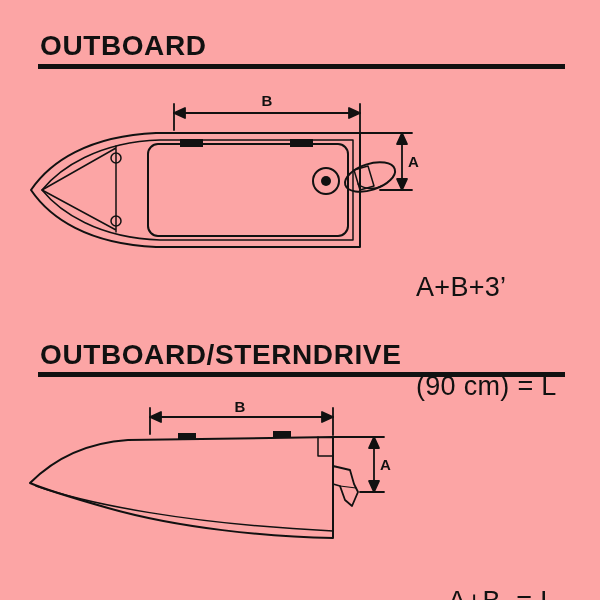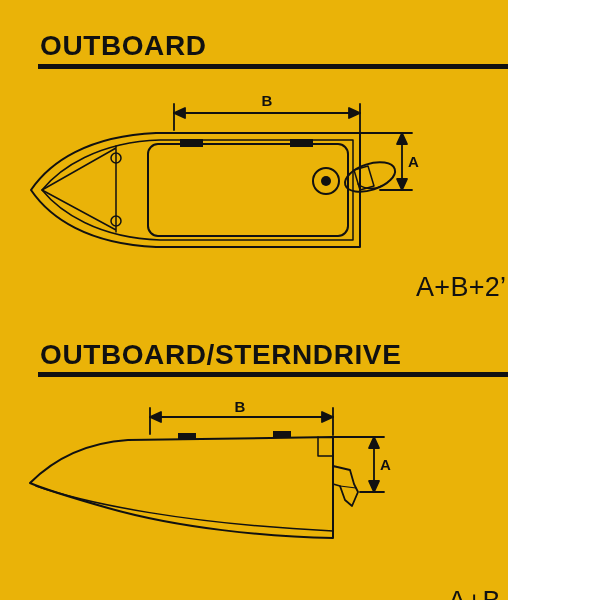--- a/index.html
+++ b/index.html
@@ -2,21 +2,21 @@
 <html><head>
 <meta charset="utf-8">
 <style>
   * { margin:0; padding:0; box-sizing:border-box; }
   html,body { background:#ffffff; }
   body {
     width:600px; height:600px;
     font-family:"Liberation Sans", sans-serif;
     color:#111;
   }
-  .page { position:relative; width:508px; height:600px; background:#eab308; overflow:hidden; }
+  .page { position:relative; width:600px; height:600px; background:#fca5a5; overflow:hidden; }
   .heading {
     position:absolute;
     font-family:"Liberation Sans", sans-serif;
     font-size:28px;
     font-weight:800;
     letter-spacing:0.6px;
     color:#111;
     line-height:1.1;
   }
   .rule { position:absolute; height:5px; background:#111; }
@@ -76,21 +76,22 @@
         <path d="M384,55 L384,112"></path>
         <path d="M384,55 L379,66 L389,66 Z" fill="#111"></path>
         <path d="M384,112 L379,101 L389,101 Z" fill="#111"></path>
       </g>
     </g>
     <text class="dimlabel" x="249" y="28" text-anchor="middle">B</text>
     <text class="dimlabel" x="390" y="89" text-anchor="start">A</text>
   </svg>
 
   <div class="formula" style="left:416px; top:205px;">
-    <div>A+B+2’</div>
+    <div>A+B+3’</div>
+    <div>(90 cm) = L</div>
   </div>
 
   <h1 class="heading" style="left:40px; top:340px;">OUTBOARD/STERNDRIVE</h1>
 
   <div class="rule" style="left:38px; top:372px; width:527px;"></div>
 
   <svg class="drawing" style="left:18px; top:388px;" width="400" height="175" viewBox="0 0 400 175">
     <g fill="none" stroke="#111" stroke-width="2" stroke-linejoin="round" stroke-linecap="round">
       <g>
         <path d="M12,95 C35,72 65,55 110,52 L315,49 L315,150 C250,149 160,140 90,120 C55,110 28,102 12,95 Z"></path>

